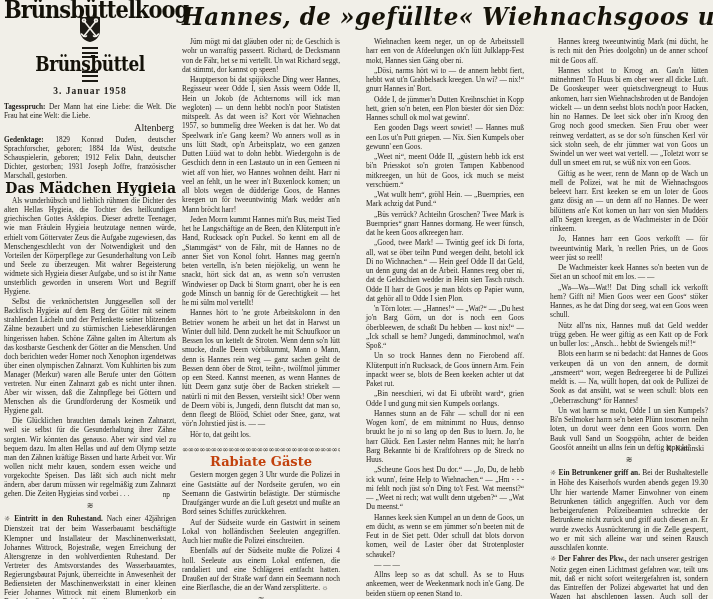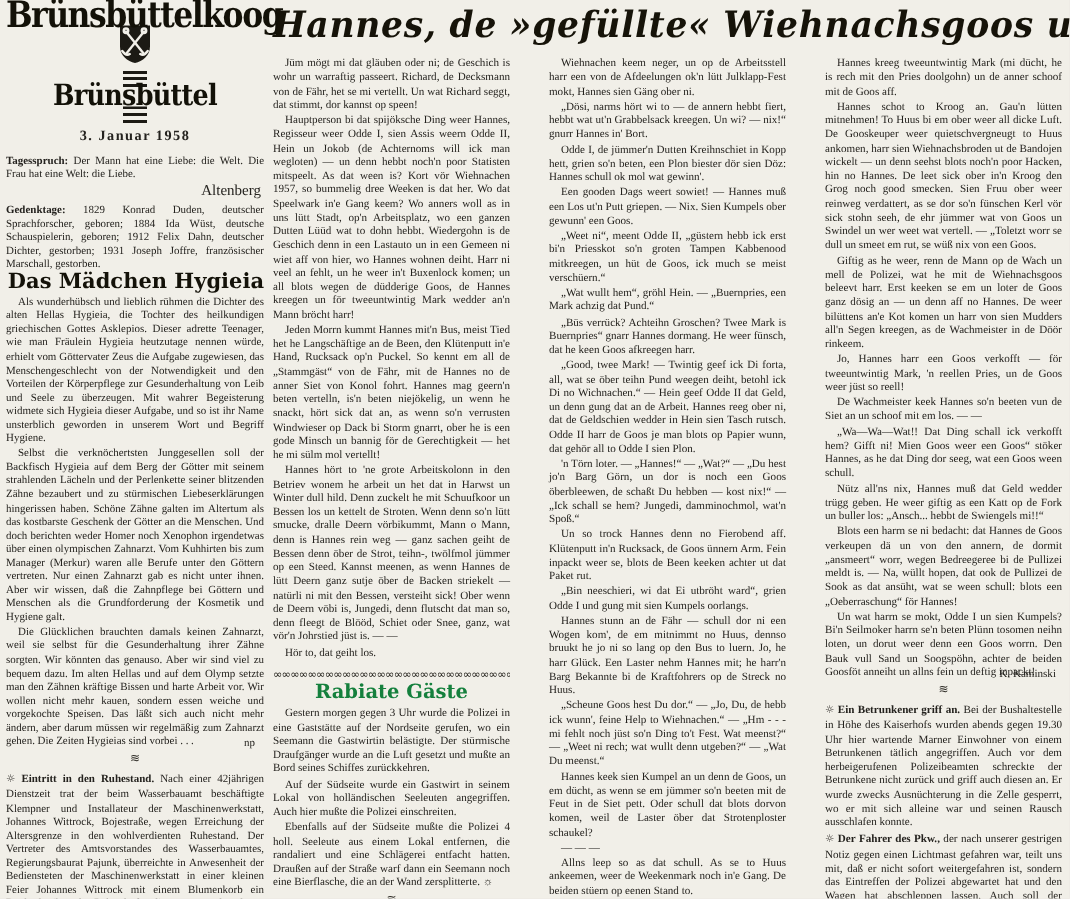--- a/index.html
+++ b/index.html
@@ -47,21 +47,21 @@
   }
   .mcols{display:flex;gap:26px;flex:1;min-height:0;justify-content:space-between;}
   .mcol{flex:1;min-width:0;}
   .mt{font-size:7.4px;line-height:9.25px;text-align:justify;}
   .chain{
     text-align:center;font-family:"DejaVu Sans",sans-serif;font-size:7.5px;
     letter-spacing:-0.5px;white-space:nowrap;overflow:hidden;
     margin:6px 0 3px;color:#22201a;
   }
   .h3{font-family:"DejaVu Serif",serif;font-weight:bold;font-size:13px;
-      text-align:center;margin:3px 0 4px;color:#15803d;}
+      text-align:center;margin:3px 0 4px;color:#c2410c;}
   .sig-author{text-align:right;margin-top:-9.2px;padding-right:4px;font-size:7.4px;}
   .rule{border:0;border-top:1px solid #3a372f;width:92px;margin:6px auto 0;}
 </style>
 </head>
 <body>
 
 <div class="page">
 
   <div class="col-left lt">
 

